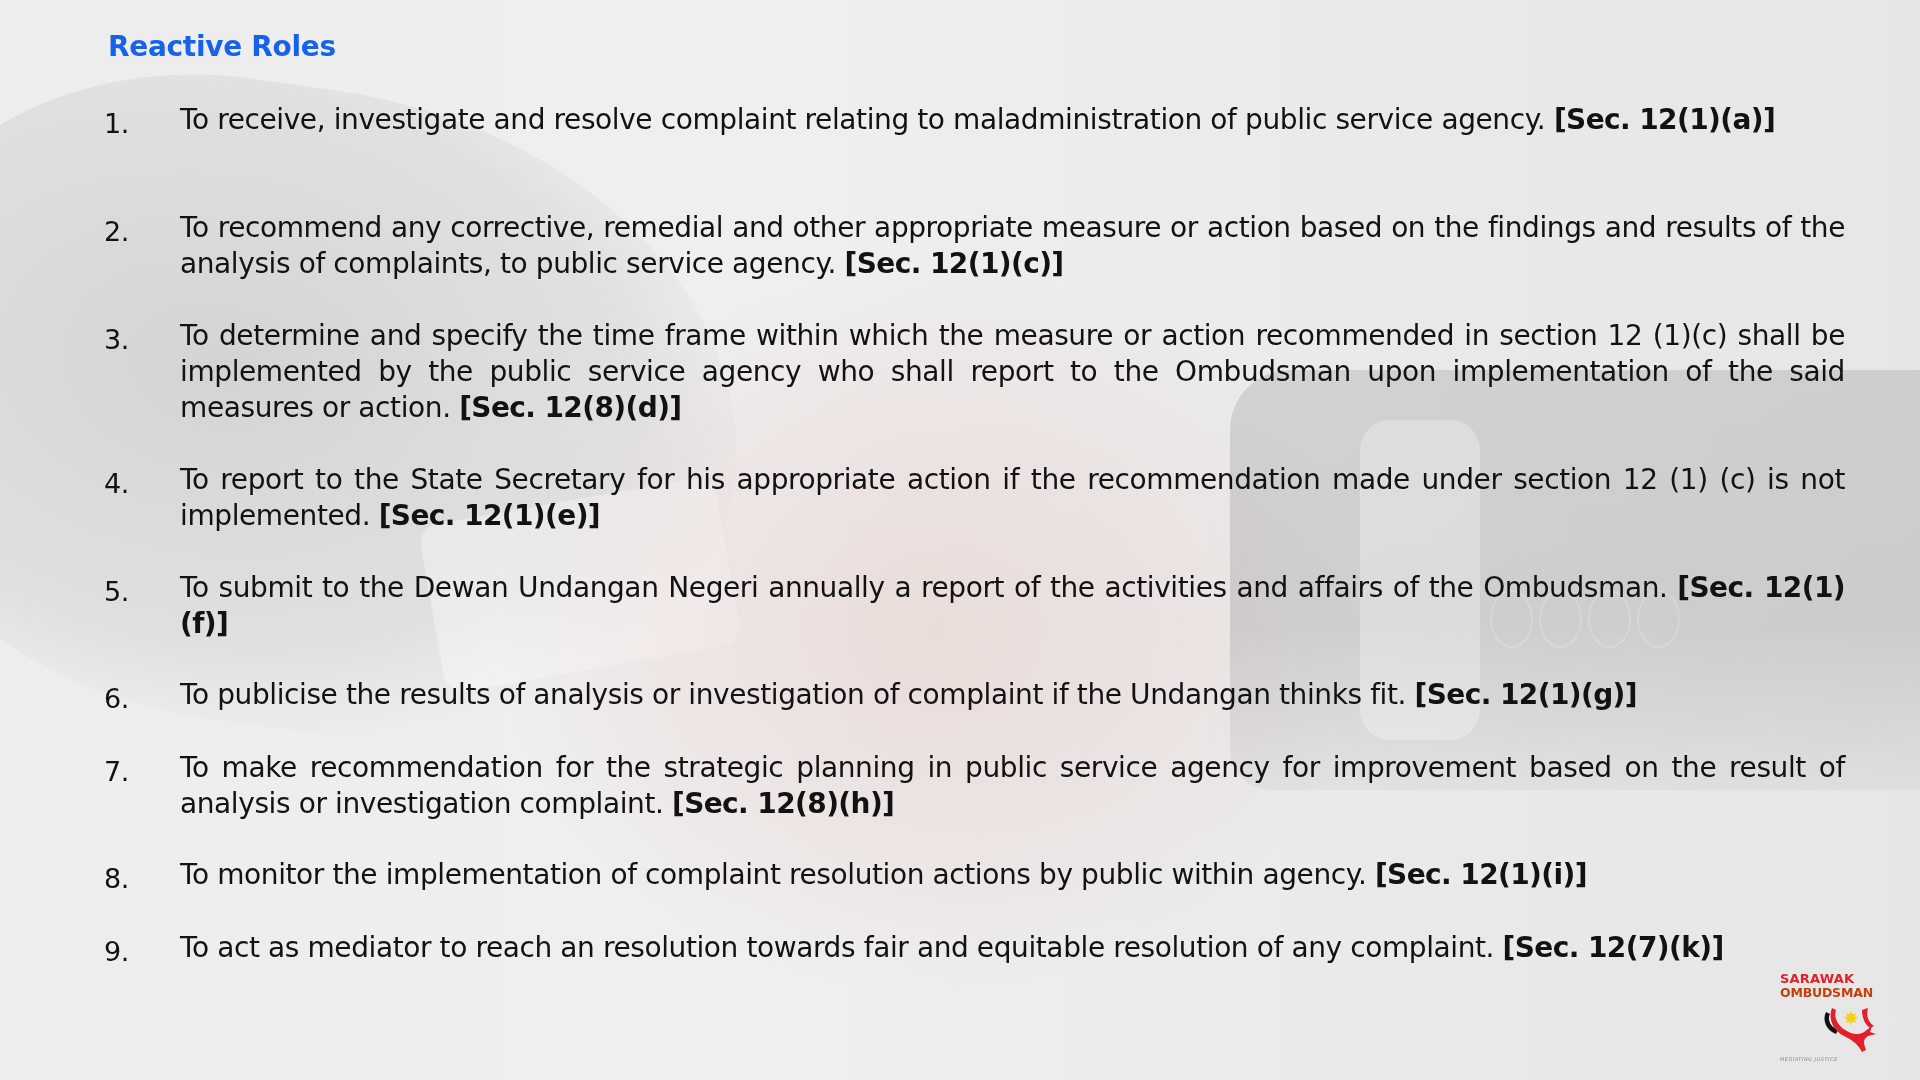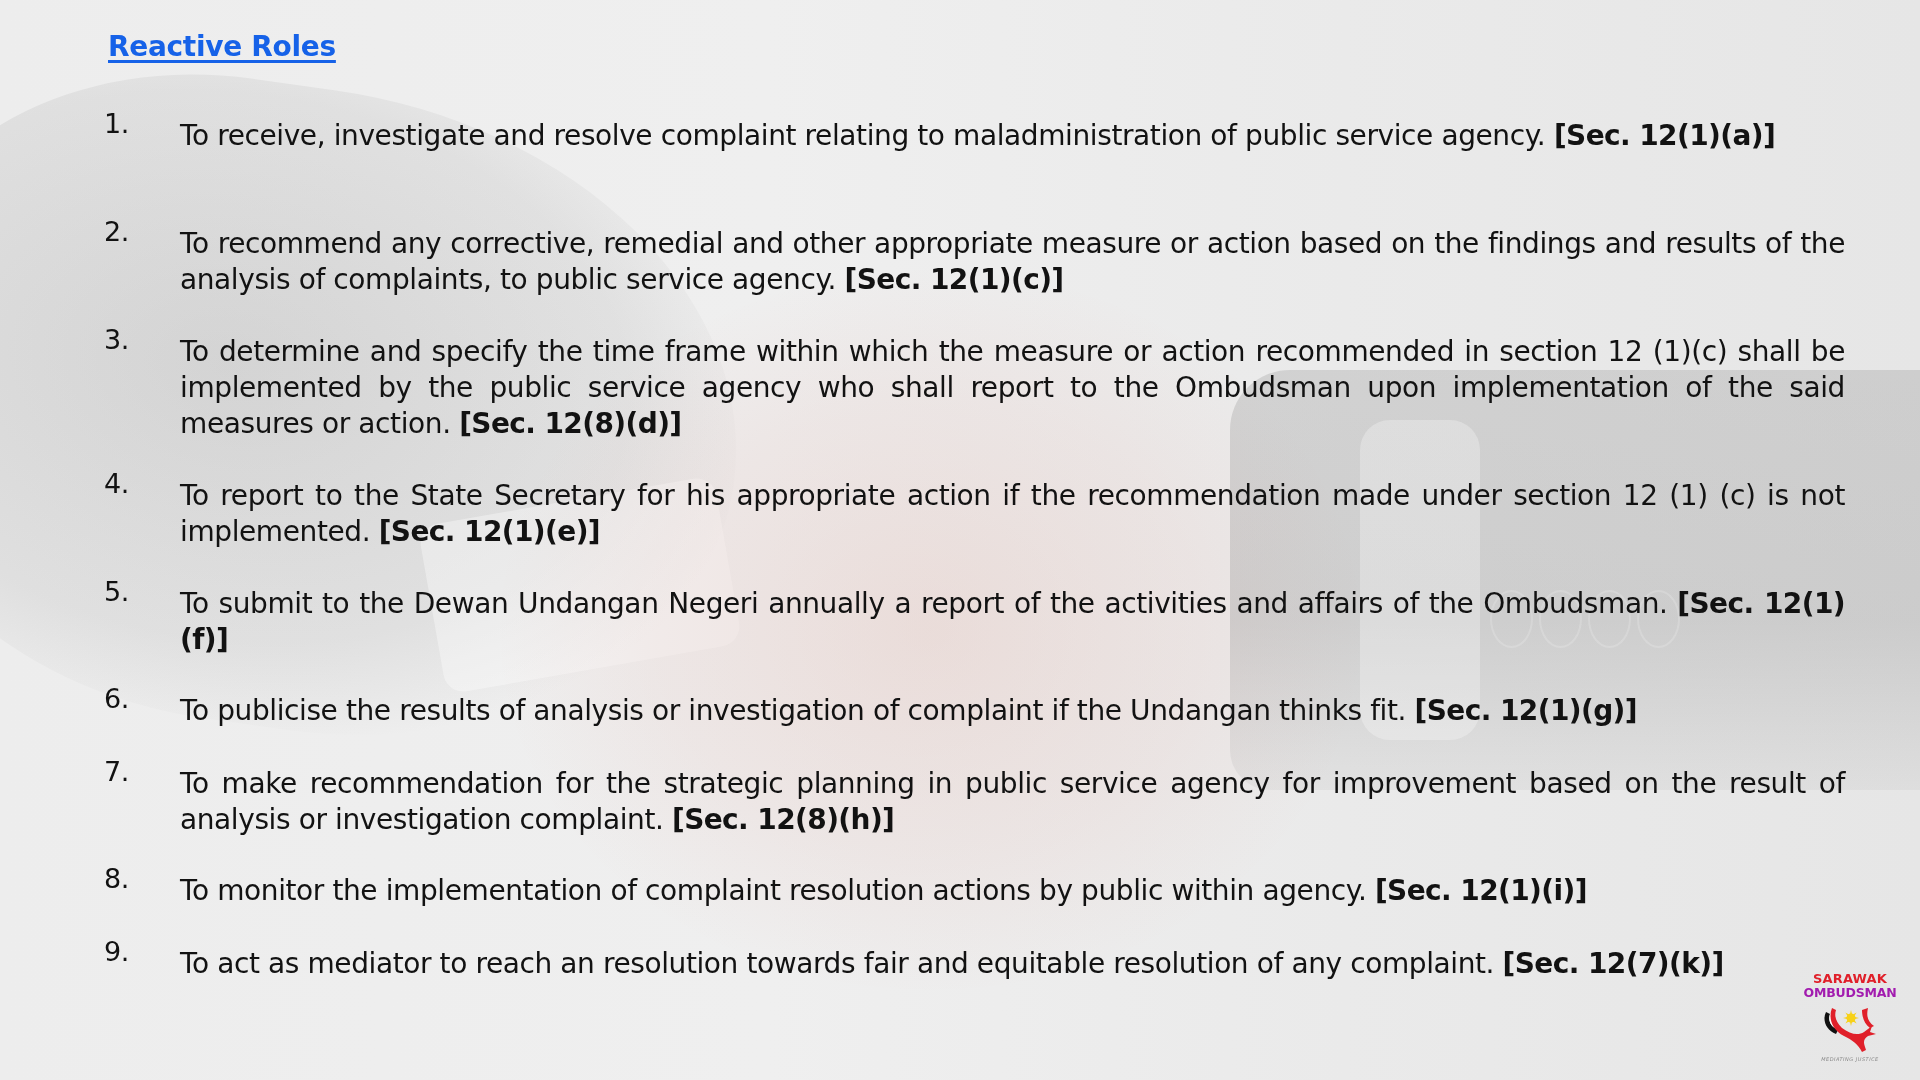--- a/index.html
+++ b/index.html
@@ -56,55 +56,52 @@
     border: 2px solid rgba(255,255,255,0.18);
   }
 
   .content { position: absolute; inset: 0; }
 
   .title {
     position: absolute; left: 108px; top: 30px;
     font-family: "DejaVu Sans", sans-serif;
     font-weight: bold; font-size: 28px;
     color: #1662e8;
-    text-decoration: underline;
     text-underline-offset: 4px;
     text-decoration-thickness: 3px;
     letter-spacing: -0.3px;
   }
 
   .item {
     position: absolute; left: 0; width: 1920px;
   }
   .item .num {
     position: absolute; left: 104px; top: 6px;
     font-size: 27px; font-weight: normal;
     letter-spacing: -0.5px;
   }
   .item .text {
     position: absolute; left: 180px; width: 1665px;
     font-size: 28px; line-height: 36px;
     text-align: justify;
     letter-spacing: -0.4px;
-    margin-top: 16px;
   }
   .item .text .ref { font-weight: bold; letter-spacing: -0.6px; }
 
   
   .logo {
     position: absolute; left: 1780px; top: 972px; width: 140px; height: 105px;
-    text-align: center;
   }
   .logo .l1 {
     font-family: "DejaVu Sans", sans-serif; font-weight: bold;
     font-size: 13px; color: #e0202a; line-height: 14px; letter-spacing: 0.2px;
   }
   .logo .l2 {
     font-family: "DejaVu Sans", sans-serif; font-weight: bold;
-    font-size: 12.5px; color: #a21caf; line-height: 14px; letter-spacing: -0.2px;
+    font-size: 12.5px; color: #c2410c; line-height: 14px; letter-spacing: -0.2px;
   }
   .logo svg { display: block; margin: 4px auto 0; }
   .logo .tag {
     font-size: 5px; color: #888; letter-spacing: 0.5px; margin-top: 2px;
     font-style: italic;
   }
 </style>
 </head>
 <body>
 

